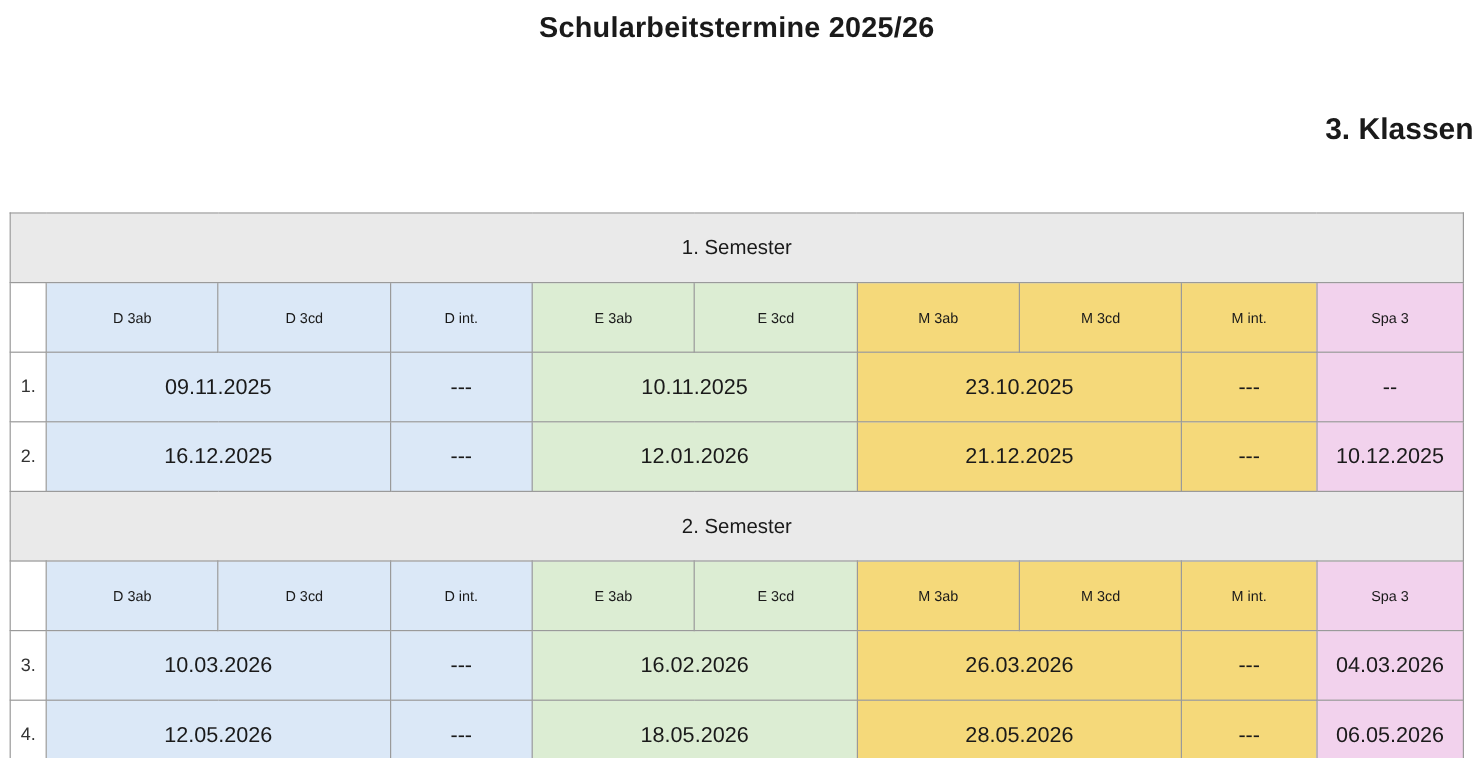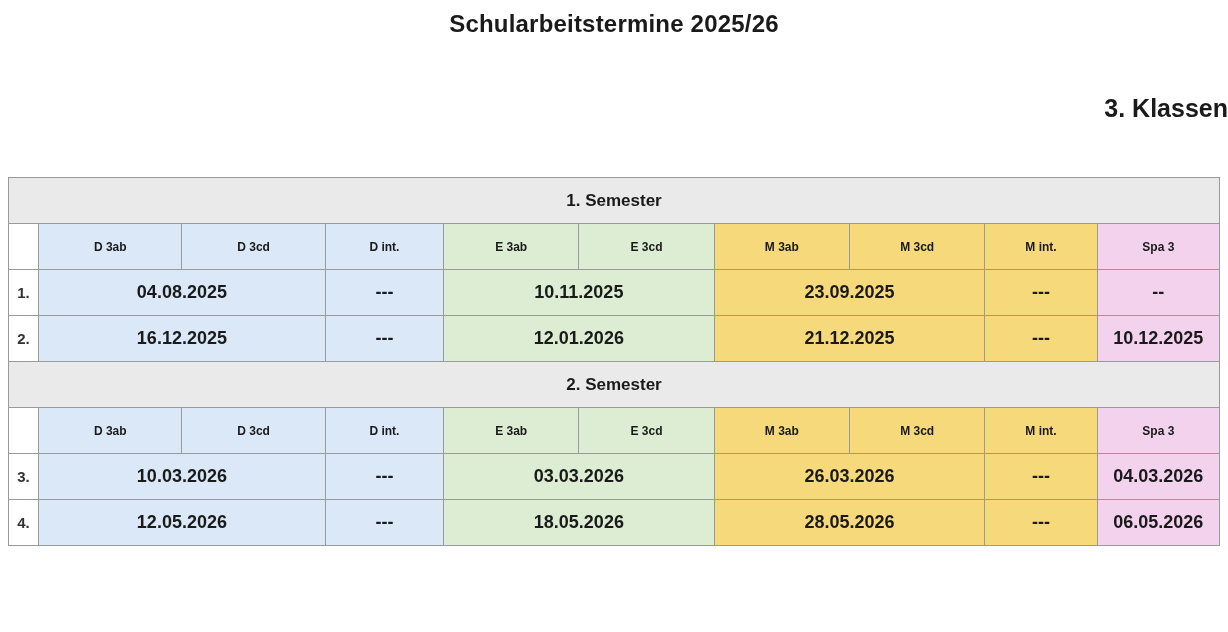--- a/index.html
+++ b/index.html
@@ -40,24 +40,24 @@
   }
   table.schedule {
     border-collapse: collapse;
     width: 1212px;
     table-layout: fixed;
     font-size: 17px;
   }
   table.schedule td, table.schedule th {
     border: 1px solid #9a9a9a;
     padding: 0;
-    height: 46px;
+    height: 58px;
     text-align: center;
     vertical-align: middle;
-    font-weight: bold;
+    font-weight: normal;
     box-sizing: border-box;
   }
   .sem-head {
     background: #eaeaea;
     font-weight: bold;
     font-size: 17px;
     height: 47px;
   }
   .rownum {
     width: 30px;
@@ -123,24 +123,24 @@
           <td class="colhead c-green">E 3ab</td>
           <td class="colhead c-green">E 3cd</td>
           <td class="colhead c-yellow">M 3ab</td>
           <td class="colhead c-yellow">M 3cd</td>
           <td class="colhead c-yellow">M int.</td>
           <td class="colhead c-pink">Spa 3</td>
         </tr>
 
         <tr>
           <td class="rownum">1.</td>
-          <td class="c-blue cell-date" colspan="2">04.08.2025</td>
+          <td class="c-blue cell-date" colspan="2">09.11.2025</td>
           <td class="c-blue cell-dash">---</td>
           <td class="c-green cell-date" colspan="2">10.11.2025</td>
-          <td class="c-yellow cell-date" colspan="2">23.09.2025</td>
+          <td class="c-yellow cell-date" colspan="2">23.10.2025</td>
           <td class="c-yellow cell-dash">---</td>
           <td class="c-pink cell-date">--</td>
         </tr>
 
         <tr>
           <td class="rownum">2.</td>
           <td class="c-blue cell-date" colspan="2">16.12.2025</td>
           <td class="c-blue cell-dash">---</td>
           <td class="c-green cell-date" colspan="2">12.01.2026</td>
           <td class="c-yellow cell-date" colspan="2">21.12.2025</td>
@@ -162,21 +162,21 @@
           <td class="colhead c-yellow">M 3ab</td>
           <td class="colhead c-yellow">M 3cd</td>
           <td class="colhead c-yellow">M int.</td>
           <td class="colhead c-pink">Spa 3</td>
         </tr>
 
         <tr>
           <td class="rownum">3.</td>
           <td class="c-blue cell-date" colspan="2">10.03.2026</td>
           <td class="c-blue cell-dash">---</td>
-          <td class="c-green cell-date" colspan="2">03.03.2026</td>
+          <td class="c-green cell-date" colspan="2">16.02.2026</td>
           <td class="c-yellow cell-date" colspan="2">26.03.2026</td>
           <td class="c-yellow cell-dash">---</td>
           <td class="c-pink cell-date">04.03.2026</td>
         </tr>
 
         <tr>
           <td class="rownum">4.</td>
           <td class="c-blue cell-date" colspan="2">12.05.2026</td>
           <td class="c-blue cell-dash">---</td>
           <td class="c-green cell-date" colspan="2">18.05.2026</td>

